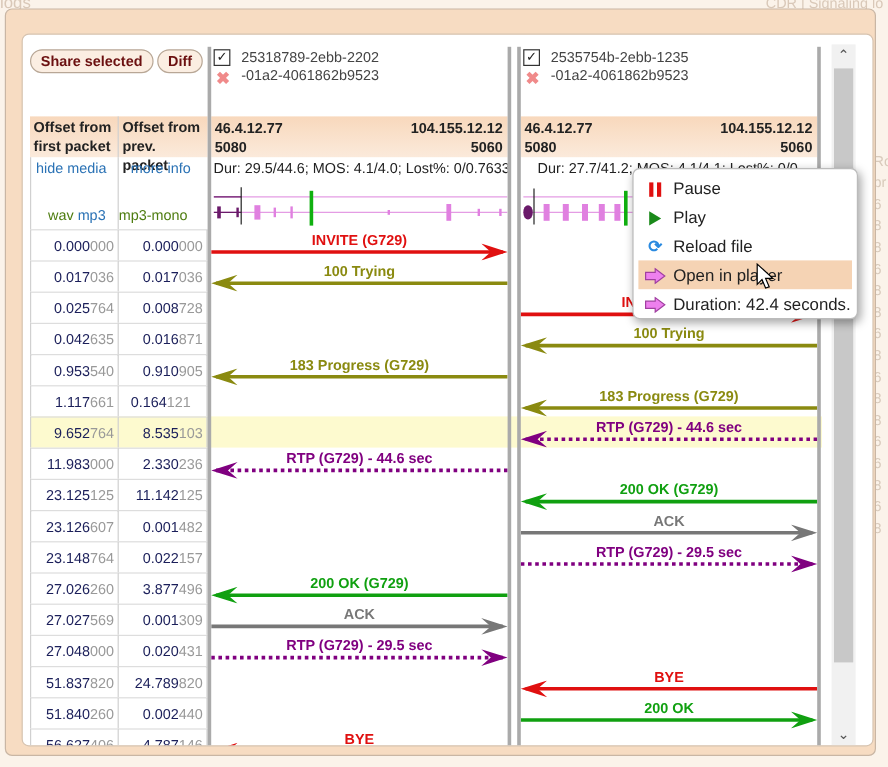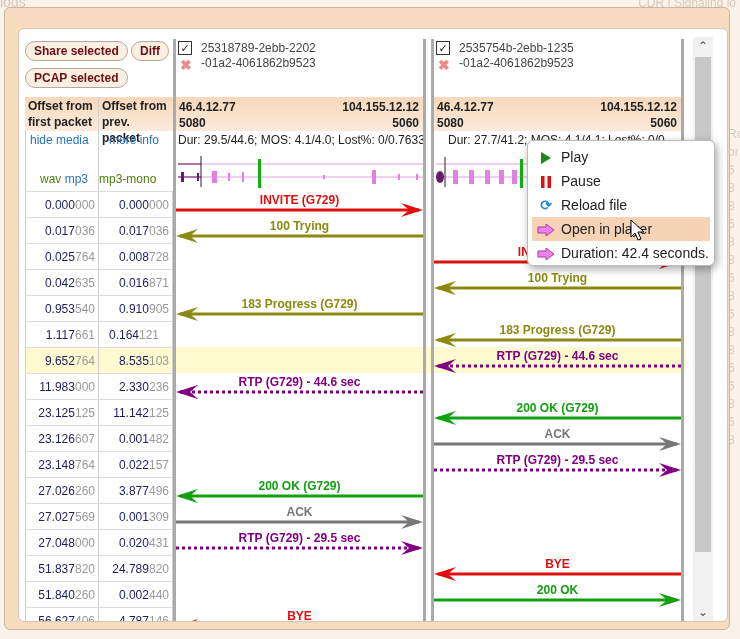--- a/index.html
+++ b/index.html
@@ -89,21 +89,20 @@
     <div>6</div>
     <div>8</div>
   </div>
 
 <div class="dialog-outer">
   <div class="dialog-inner">
     <div class="scroll-area" id="area">
 
       <div class="btn" style="left:6px;top:12px;">Share selected</div>
       <div class="btn" style="left:112px;top:12px;">Diff</div>
-      <div class="btn" style="left:6px;top:39px;">PCAP selected</div>
 
       <div class="chk" style="left:159px;top:12px;">✓</div>
       <div class="xicon" style="left:161px;top:29px;">✖</div>
       <div class="call-hdr" style="left:182px;top:12px;">
         <div>25318789-2ebb-2202</div>
         <div>-01a2-4061862b9523</div>
       </div>
 
       <div class="chk" style="left:417px;top:12px;">✓</div>
       <div class="xicon" style="left:419px;top:29px;">✖</div>
@@ -354,30 +353,30 @@
       <div class="arrow up">⌃</div>
       <div class="thumb"></div>
       <div class="arrow down">⌄</div>
     </div>
   </div>
 </div>
 
 <div class="ctx-menu">
   <div class="ctx-item">
     <span class="ico"><svg width="12" height="14" style="vertical-align:middle">
-          <polygon points="1,1 11,7 1,13" fill="#1a8a1a"></polygon>
-        </svg></span>
-    <span>Play</span>
-  </div>
-  <div class="ctx-item">
-    <span class="ico"><svg width="12" height="14" style="vertical-align:middle">
           <rect x="1" y="1" width="3.5" height="12" fill="#e01010"></rect>
           <rect x="7.5" y="1" width="3.5" height="12" fill="#e01010"></rect>
         </svg></span>
     <span>Pause</span>
+  </div>
+  <div class="ctx-item">
+    <span class="ico"><svg width="12" height="14" style="vertical-align:middle">
+          <polygon points="1,1 11,7 1,13" fill="#1a8a1a"></polygon>
+        </svg></span>
+    <span>Play</span>
   </div>
   <div class="ctx-item">
     <span class="ico" style="color:#2a8ae0;font-weight:bold;">⟳</span>
     <span>Reload file</span>
   </div>
   <div class="ctx-item active">
     <span class="ico"><svg width="18" height="14" style="vertical-align:middle">
           <polygon points="1,4 9,4 9,1 17,7 9,13 9,10 1,10" fill="#ee80ee" stroke="#a040a0" stroke-width="1"></polygon>
         </svg></span>
     <span>Open in player</span>

